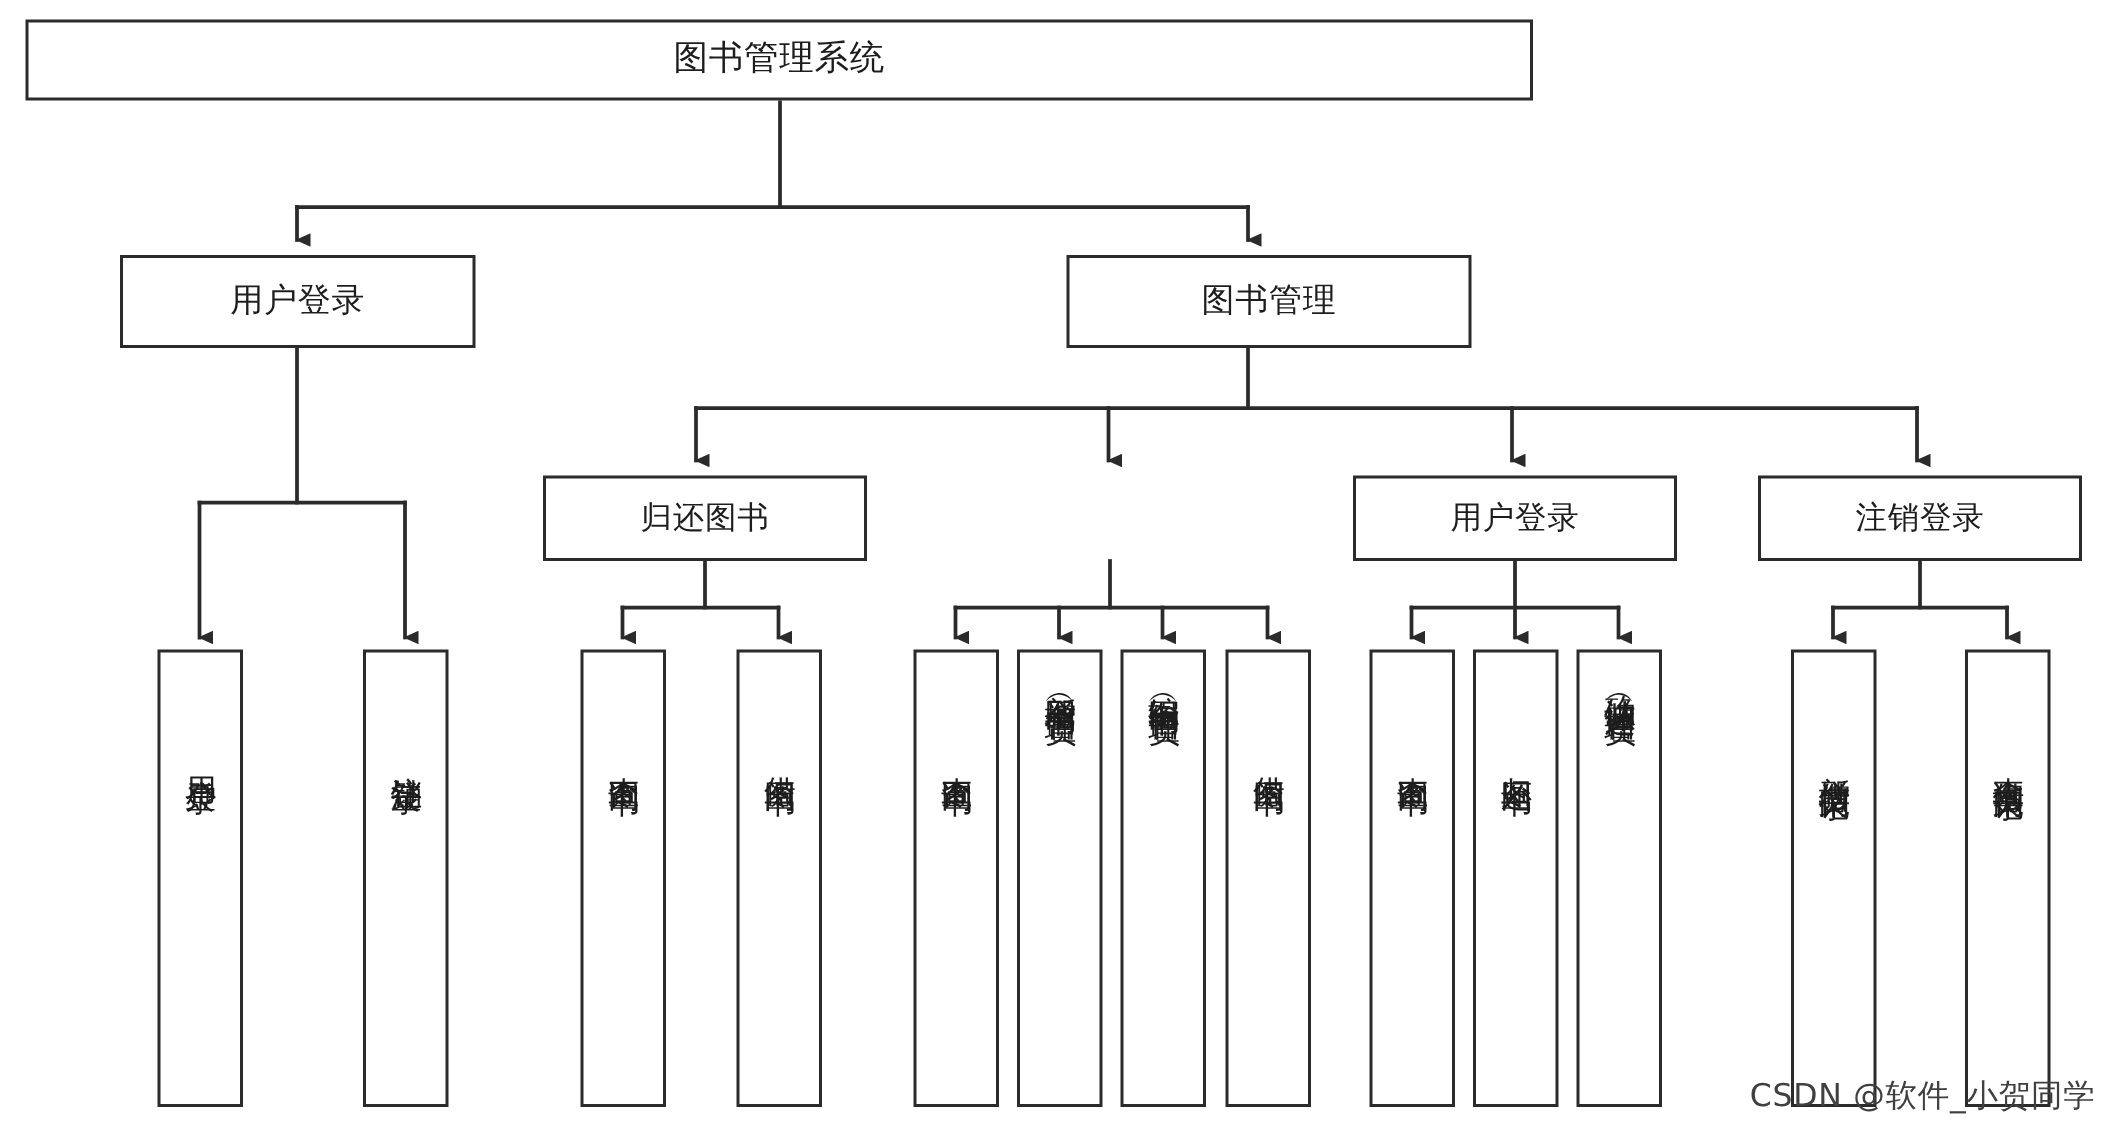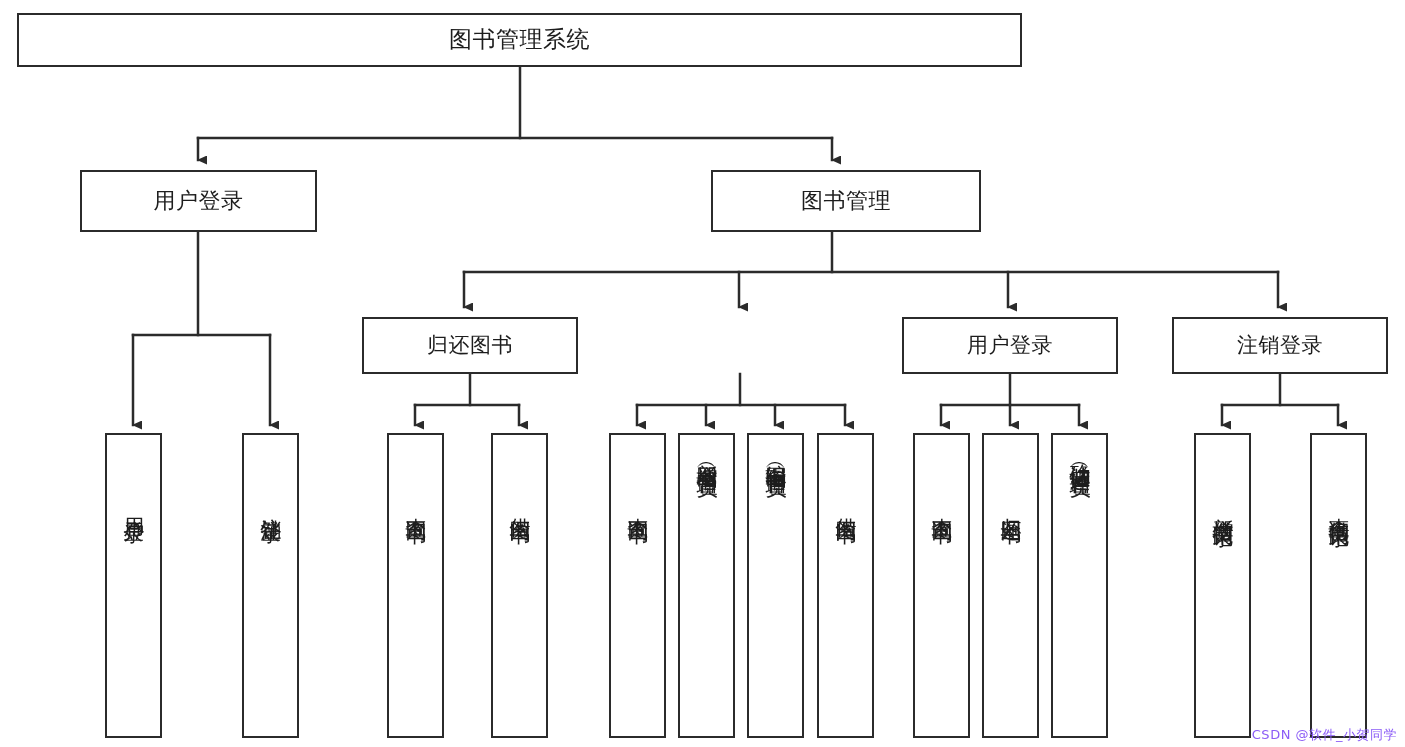--- a/index.html
+++ b/index.html
@@ -71,22 +71,22 @@
   .node-leaf.leaf-mid .node-label {
     margin-top: 58px;
   }
   .node-leaf.leaf-top .node-label {
     margin-top: 4px;
   }
   #watermark {
     position: absolute;
     right: 8px;
     bottom: 3px;
-    font-size: 13px;
-    color: #8b5cf6;
+    font-size: 21px;
+    color: #404040;
     white-space: nowrap;
     z-index: 6;
     letter-spacing: 0.5px;
   }
 </style>
 </head>
 <body>
 
 <div id="diagram-root">
 

